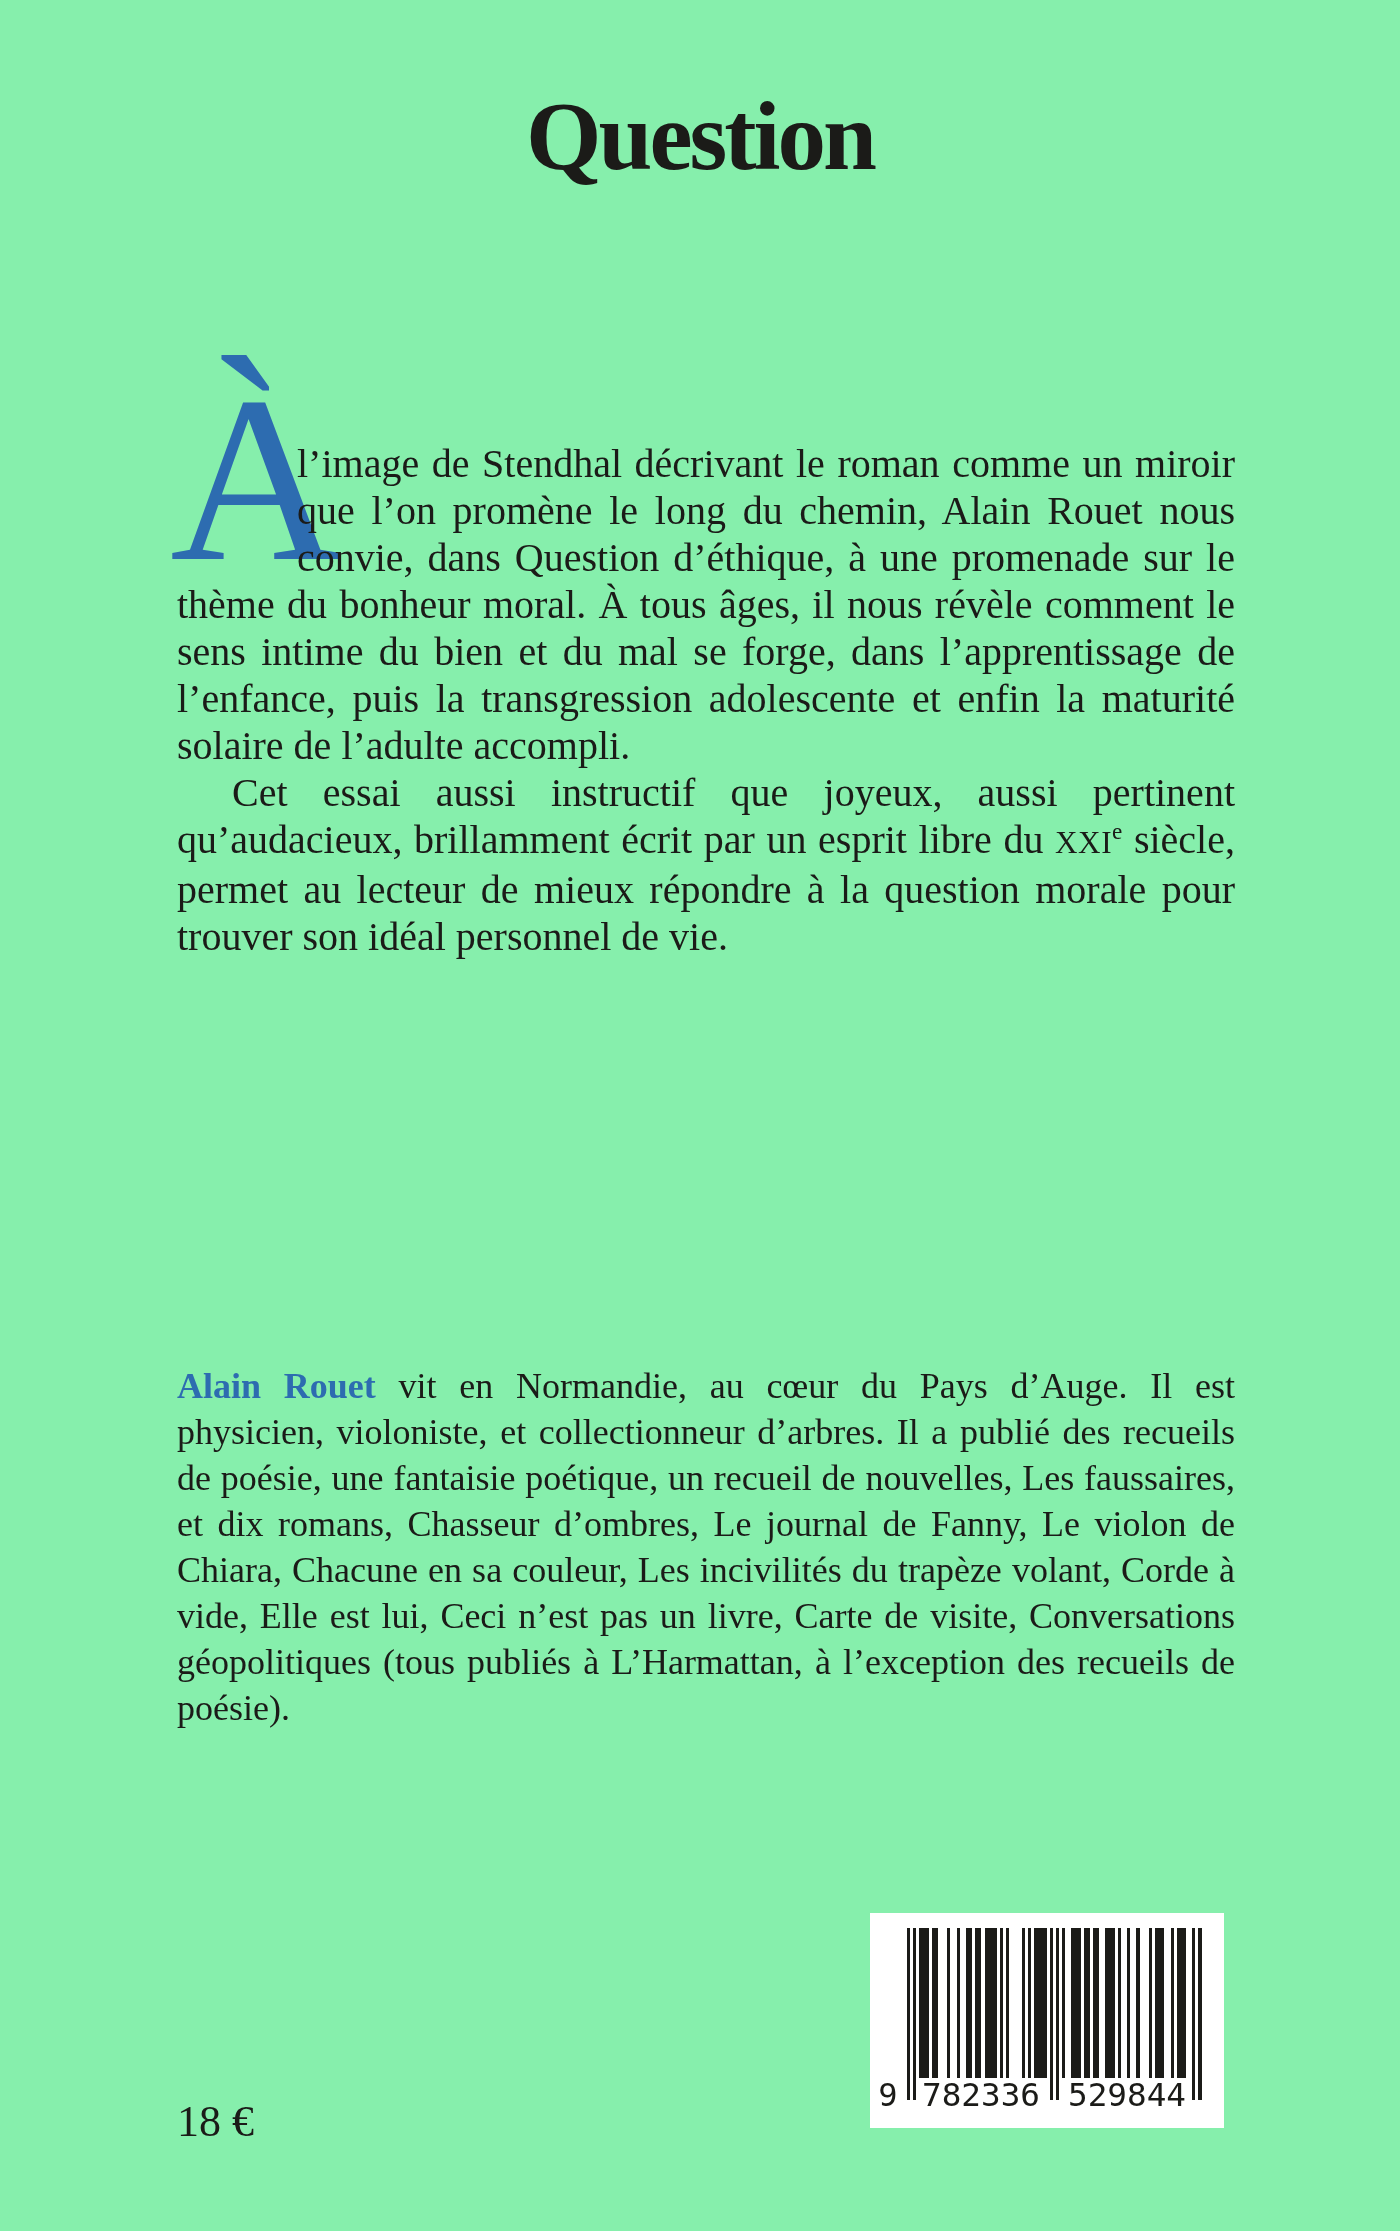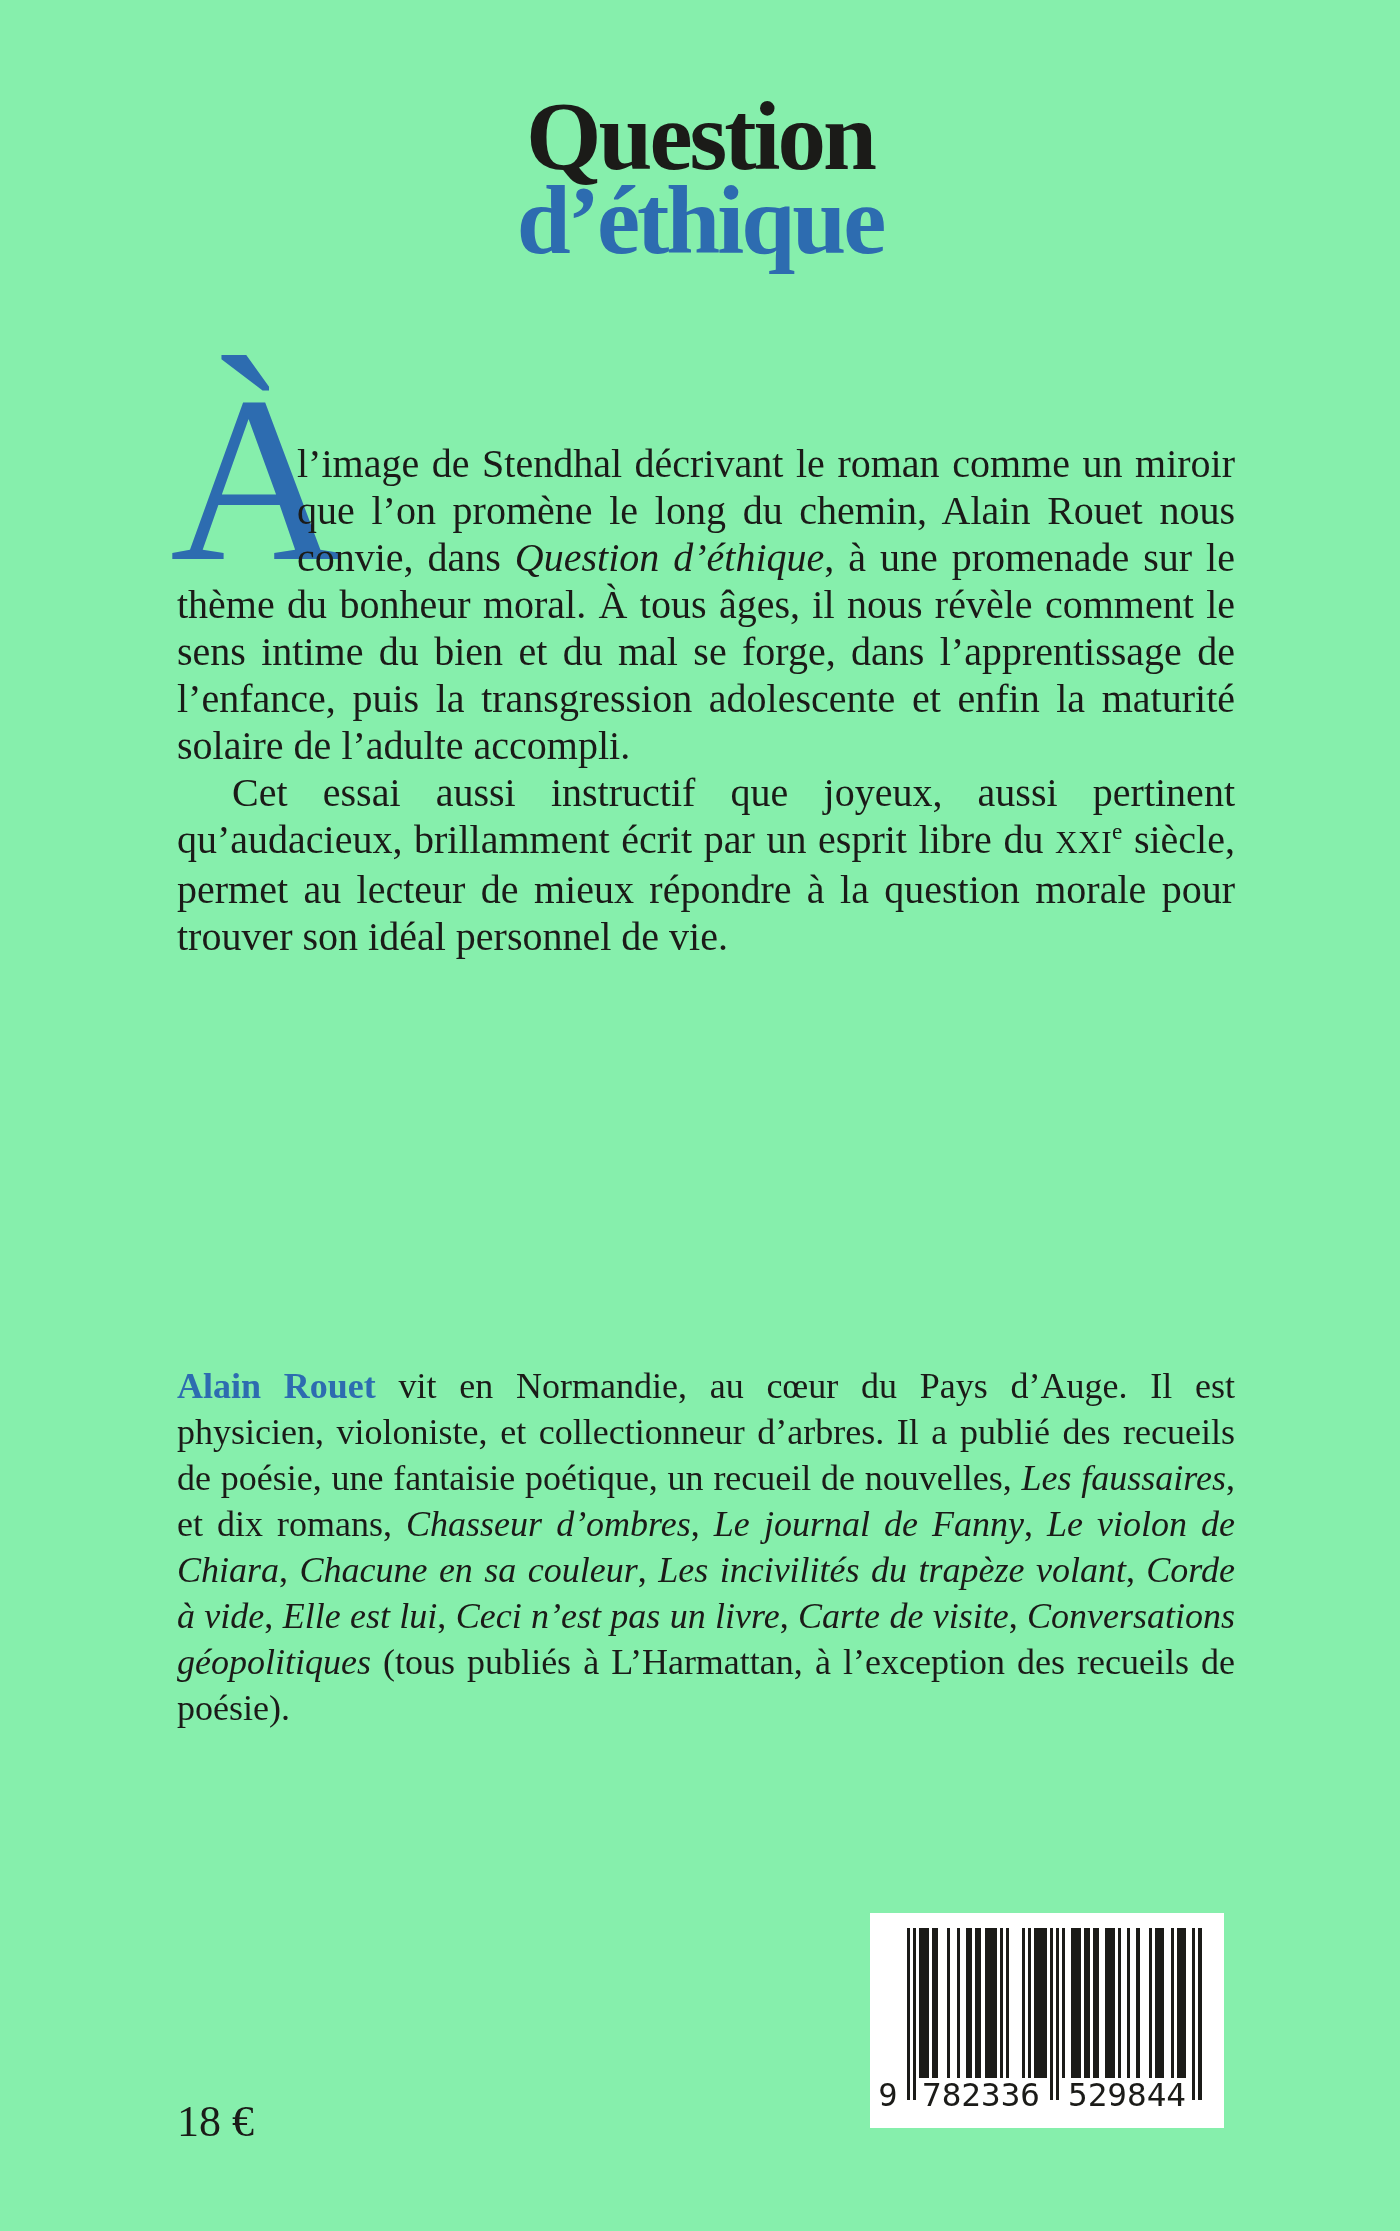--- a/index.html
+++ b/index.html
@@ -48,21 +48,21 @@
     position: absolute;
     left: 177px;
     top: 1363px;
     width: 1058px;
     font-size: 36px;
     line-height: 46px;
   }
   .bio-text { text-align: justify; }
   .bio-url  { text-align: left; }
   
-  .it { font-style: italic; }
+  .it { }
   .sc { font-size: 0.78em; text-transform: uppercase; letter-spacing: 0.5px; }
   .sup { vertical-align: super; font-size: 0.58em; line-height: 0; }
   .bold-blue { font-weight: bold; }
   
   .isbn  { position: absolute; left: 177px; top: 2042px; font-size: 35px; line-height: 1; white-space: nowrap; }
   .price { position: absolute; left: 177px; top: 2100px; font-size: 44px; line-height: 1; white-space: nowrap; }
   
   .barcode-box {
     position: absolute;
     left: 870px;
@@ -71,21 +71,20 @@
     height: 215px;
   }
   .barcode-box svg { display: block; width: 354px; height: 215px; }
 </style>
 </head>
 <body>
 
 <div class="page" style="background: #86efac; color: rgb(27, 27, 24);">
 
   <div class="title-line title-line1">Question</div>
-  <div class="title-line title-line2" style="color: rgb(45, 108, 176);">d’éthique</div>
 
   <span class="dropcap-glyph" style="color: rgb(45, 108, 176);">À</span>
 
   <div class="synopsis">
     <p><span class="dropcap-spacer"></span><span><span>l’image de Stendhal décrivant le roman comme un miroir que l’on promène le long du chemin, Alain Rouet nous convie, dans </span><span class="it">Question d’éthique</span><span>, à une promenade sur le thème du bonheur moral. À tous âges, il nous révèle comment le sens intime du bien et du mal se forge, dans l’apprentissage de l’enfance, puis la transgression adolescente et enfin la maturité solaire de l’adulte accompli.</span></span></p>
     <p class="indented"><span>Cet essai aussi instructif que joyeux, aussi pertinent qu’audacieux, brillamment écrit par un esprit libre du </span><span class="sc">xxi</span><span class="sup">e</span><span> siècle, permet au lecteur de mieux répondre à la question morale pour trouver son idéal personnel de vie.</span></p>
   </div>
 
   <div class="bio">
     <div class="bio-text"><span class="bold-blue" style="color: rgb(45, 108, 176);">Alain Rouet</span><span> vit en Normandie, au cœur du Pays d’Auge. Il est physicien, violoniste, et collectionneur d’arbres. Il a publié des recueils de poésie, une fantaisie poétique, un recueil de nouvelles, </span><span class="it">Les faussaires</span><span>, et dix romans, </span><span class="it">Chasseur d’ombres</span><span>, </span><span class="it">Le journal de Fanny</span><span>, </span><span class="it">Le violon de Chiara</span><span>, </span><span class="it">Chacune en sa couleur</span><span>, </span><span class="it">Les incivilités du trapèze volant</span><span>, </span><span class="it">Corde à vide</span><span>, </span><span class="it">Elle est lui</span><span>, </span><span class="it">Ceci n’est pas un livre</span><span>, </span><span class="it">Carte de visite</span><span>, </span><span class="it">Conversations géopolitiques</span><span> (tous publiés à L’Harmattan, à l’exception des recueils de poésie).</span></div>

